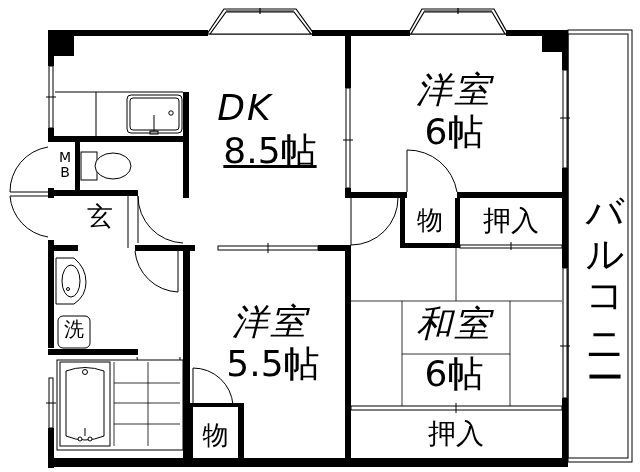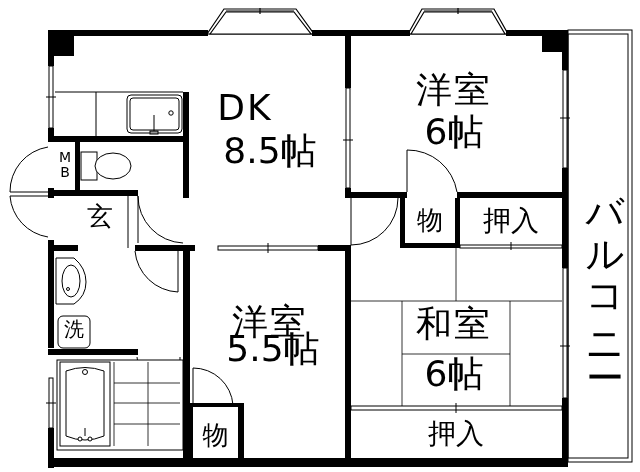--- a/index.html
+++ b/index.html
@@ -1,21 +1,21 @@
 <!DOCTYPE html>
 <html><head>
 <meta charset="utf-8">
 <style>
   html, body { margin:0; padding:0; background:#ffffff; }
   body { width:640px; height:472px; position:relative; overflow:hidden;
          font-family:"DejaVu Sans", "Liberation Sans", sans-serif; color:#000; }
   #plan { position:absolute; left:0; top:0; width:640px; height:472px; }
   .label { position:absolute; text-align:center; line-height:1; color:#000;
            white-space:nowrap; }
-  .room-name { font-size:36px; letter-spacing:2px; }
+  .room-name { font-size:36px; letter-spacing:2px;font-style:italic; }
   .room-size { font-size:36px; }
   .small { font-size:24px; }
   .tiny { font-size:14px; line-height:1.05; }
   .vertical { writing-mode:vertical-rl; font-size:38px; letter-spacing:4px; }
 </style>
 </head>
 <body>
 
 <svg id="plan" viewBox="0 0 640 472" xmlns="http://www.w3.org/2000/svg">
 
@@ -196,27 +196,27 @@
     <line x1="148" y1="362" x2="148" y2="446"></line>
     <line x1="114" y1="383" x2="180" y2="383"></line>
     <line x1="114" y1="403" x2="180" y2="403"></line>
     <line x1="114" y1="424" x2="180" y2="424"></line>
   </g>
 
   <rect x="58" y="316" width="32" height="32" rx="5" fill="#fff" stroke="#000" stroke-width="1"></rect>
 </svg>
 
 <div class="label room-name" style="left:205px;top:90px;width:80px;">DK</div>
-<div class="label room-size" style="left:205px;top:133px;width:130px;">8.5帖</div>
+<div class="label room-size" style="left:205px;top:133px;width:130px;text-decoration:underline;">8.5帖</div>
 
 <div class="label room-name" style="left:414px;top:72px;width:80px;">洋室</div>
 <div class="label room-size" style="left:414px;top:114px;width:80px;">6帖</div>
 
 <div class="label room-name" style="left:230px;top:304px;width:80px;">洋室</div>
-<div class="label room-size" style="left:213px;top:331px;width:120px;">5.5帖</div>
+<div class="label room-size" style="left:213px;top:346px;width:120px;">5.5帖</div>
 
 <div class="label room-name" style="left:414px;top:306px;width:80px;">和室</div>
 <div class="label room-size" style="left:414px;top:356px;width:80px;">6帖</div>
 
 <div class="label small" style="left:405px;top:207px;width:50px;font-size:26px;">物</div>
 <div class="label small" style="left:462px;top:207px;width:98px;font-size:28px;">押入</div>
 <div class="label small" style="left:193px;top:422px;width:45px;font-size:26px;">物</div>
 <div class="label small" style="left:400px;top:420px;width:112px;font-size:28px;">押入</div>
 
 <div class="label small" style="left:80px;top:203px;width:40px;font-size:26px;">玄</div>

